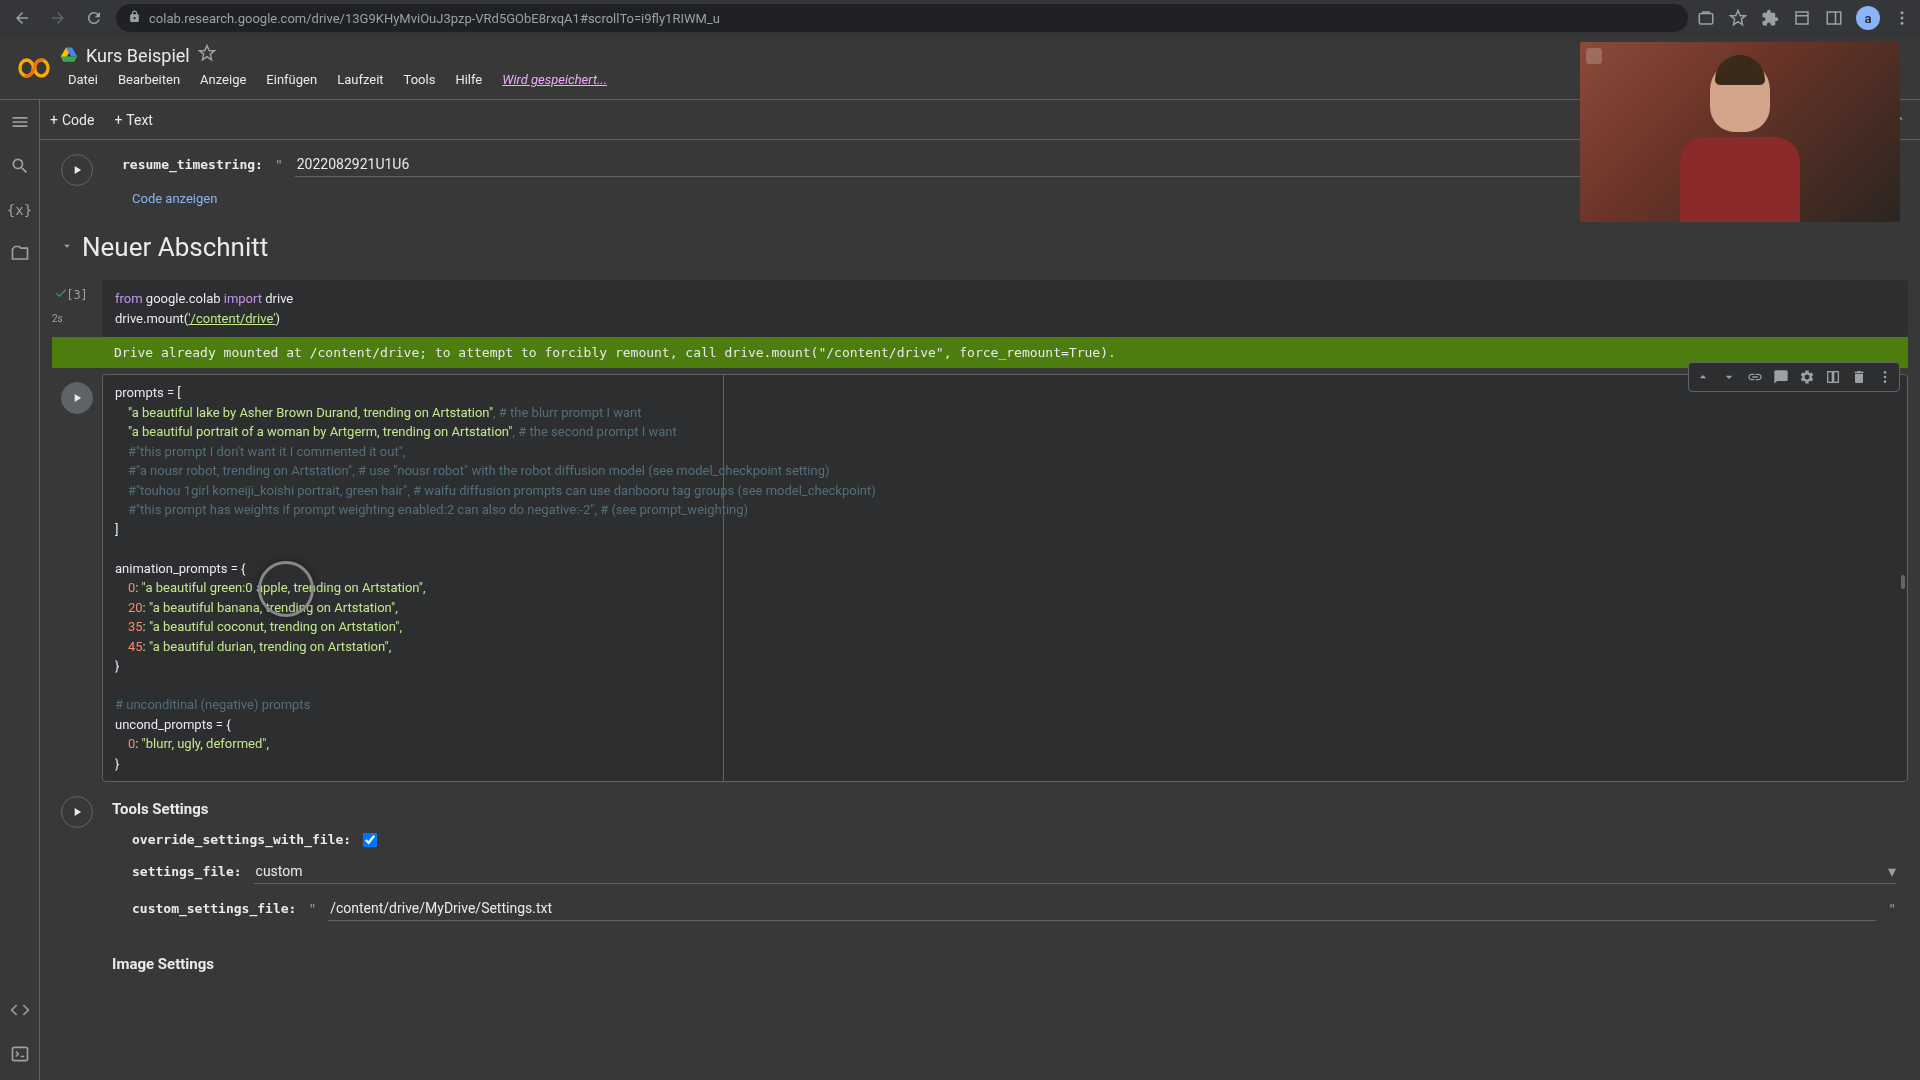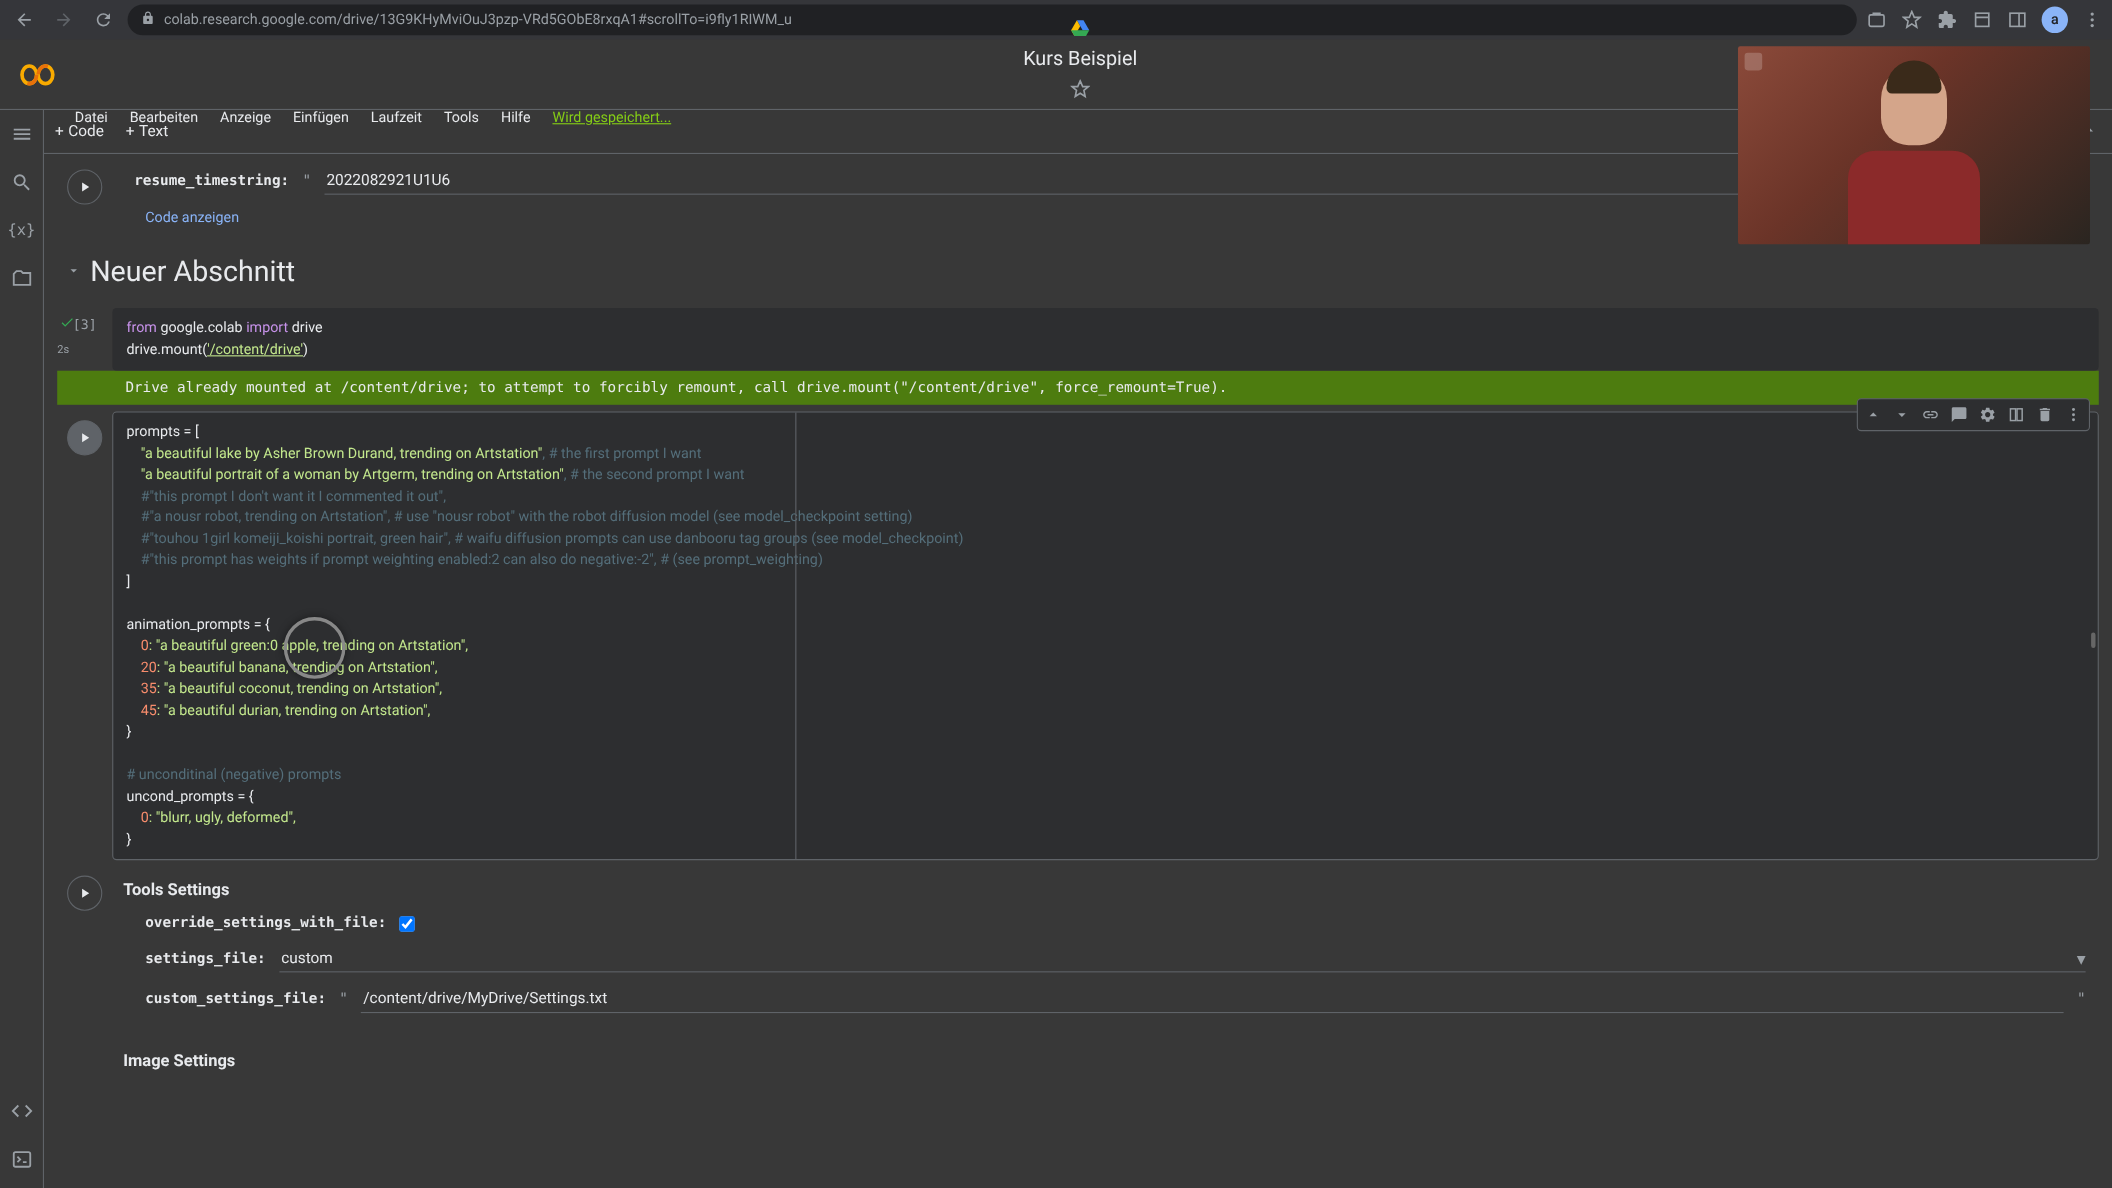--- a/index.html
+++ b/index.html
@@ -13,27 +13,27 @@
 .url-bar .lock { color: #9aa0a6; }
 .browser-icons { display: flex; gap: 12px; align-items: center; }
 .browser-icon { width: 20px; height: 20px; color: #9aa0a6; display: flex; align-items: center; justify-content: center; }
 .avatar-circle { width: 24px; height: 24px; border-radius: 50%; background: #8ab4f8; color: #202124; display: flex; align-items: center; justify-content: center; font-size: 13px; font-weight: 500; }
 
 
 .colab-header { height: 64px; background: #383838; display: flex; align-items: center; padding: 0 16px; border-bottom: 1px solid #5f6368; }
 .colab-logo { width: 36px; height: 36px; display: flex; align-items: center; justify-content: center; }
 .colab-logo svg { width: 32px; height: 22px; }
 .header-content { flex: 1; margin-left: 8px; }
-.title-row { display: flex; align-items: center; gap: 8px; flex-direction: column; }
+.title-row { display: flex; align-items: center; gap: 8px; }
 .drive-icon { width: 18px; height: 18px; }
 .notebook-title { font-size: 18px; color: #e8eaed; font-weight: 400; }
 .star-icon { color: #9aa0a6; cursor: pointer; }
 .menu-row { display: flex; gap: 4px; margin-top: 2px; font-size: 13px; }
 .menu-item { padding: 4px 8px; color: #e8eaed; cursor: pointer; border-radius: 4px; }
-.menu-item.saving { color: #84cc16; text-decoration: underline; }
+.menu-item.saving { color: #f0abfc; text-decoration: underline; font-style: italic; }
 
 
 .toolbar { height: 40px; background: #383838; display: flex; align-items: center; padding: 0 8px 0 40px; border-bottom: 1px solid #5f6368; }
 .tb-btn { display: flex; align-items: center; gap: 4px; padding: 4px 10px; color: #e8eaed; font-size: 14px; cursor: pointer; border-radius: 4px; }
 .collapse-toggle { margin-left: auto; color: #9aa0a6; cursor: pointer; padding: 4px; }
 
 
 .left-sidebar { position: absolute; left: 0; top: 100px; bottom: 0; width: 40px; background: #383838; border-right: 1px solid #5f6368; display: flex; flex-direction: column; align-items: center; padding-top: 12px; gap: 24px; }
 .sidebar-icon { width: 20px; height: 20px; color: #9aa0a6; cursor: pointer; display: flex; align-items: center; justify-content: center; }
 .sidebar-bottom { margin-top: auto; margin-bottom: 16px; display: flex; flex-direction: column; gap: 24px; align-items: center; }
@@ -339,21 +339,21 @@
         <div class="run-btn active">
             <svg width="14" height="14" viewBox="0 0 24 24">
               <path d="M8 5v14l11-7z"></path>
             </svg>
           </div>
       </div>
       <div class="code-area" style="min-height:400px">
         <div class="ruler-line"></div>
         <div class="scroll-indicator"></div>
         <div class="code-line"><span>prompts = [</span></div>
-        <div class="code-line"><span class="str">    "a beautiful lake by Asher Brown Durand, trending on Artstation"</span><span class="cmt">, # the first prompt I want</span></div>
+        <div class="code-line"><span class="str">    "a beautiful lake by Asher Brown Durand, trending on Artstation"</span><span class="cmt">, # the blurr prompt I want</span></div>
         <div class="code-line"><span class="str">    "a beautiful portrait of a woman by Artgerm, trending on Artstation"</span><span class="cmt">, # the second prompt I want</span></div>
         <div class="code-line"><span class="cmt">    #"this prompt I don't want it I commented it out",</span></div>
         <div class="code-line"><span class="cmt">    #"a nousr robot, trending on Artstation", # use "nousr robot" with the robot diffusion model (see model_checkpoint setting)</span></div>
         <div class="code-line"><span class="cmt">    #"touhou 1girl komeiji_koishi portrait, green hair", # waifu diffusion prompts can use danbooru tag groups (see model_checkpoint)</span></div>
         <div class="code-line"><span class="cmt">    #"this prompt has weights if prompt weighting enabled:2 can also do negative:-2", # (see prompt_weighting)</span></div>
         <div class="code-line"><span>]</span></div>
         <div class="code-line"><span></span>&nbsp;</div>
         <div class="code-line"><span>animation_prompts = {</span></div>
         <div class="code-line"><span class="num">    0</span><span class="str">: "a beautiful green:0 apple, trending on Artstation",</span></div>
         <div class="code-line"><span class="num">    20</span><span class="str">: "a beautiful banana, trending on Artstation",</span></div>

